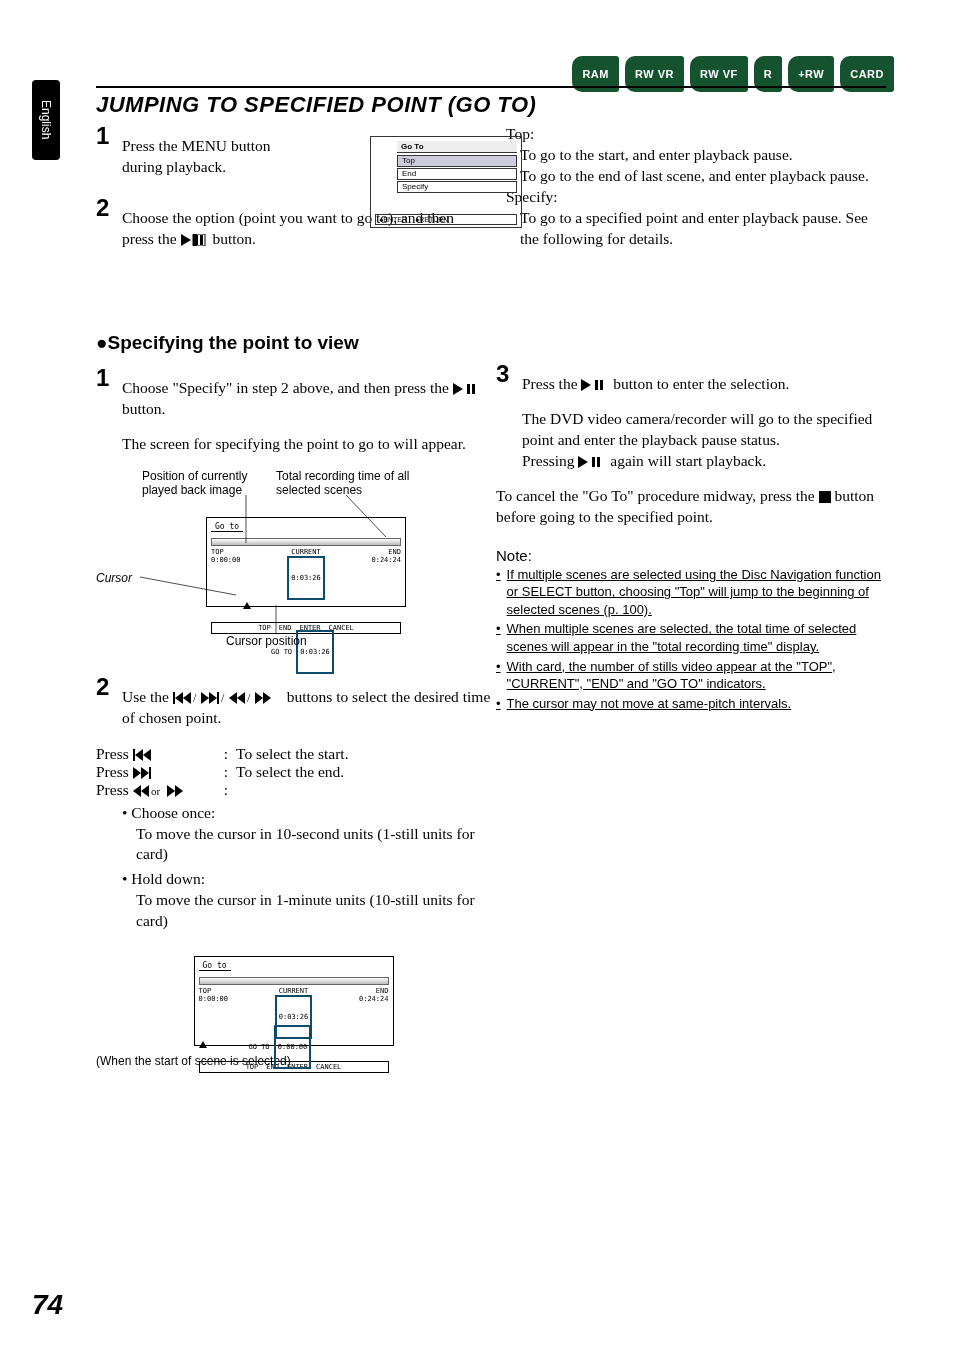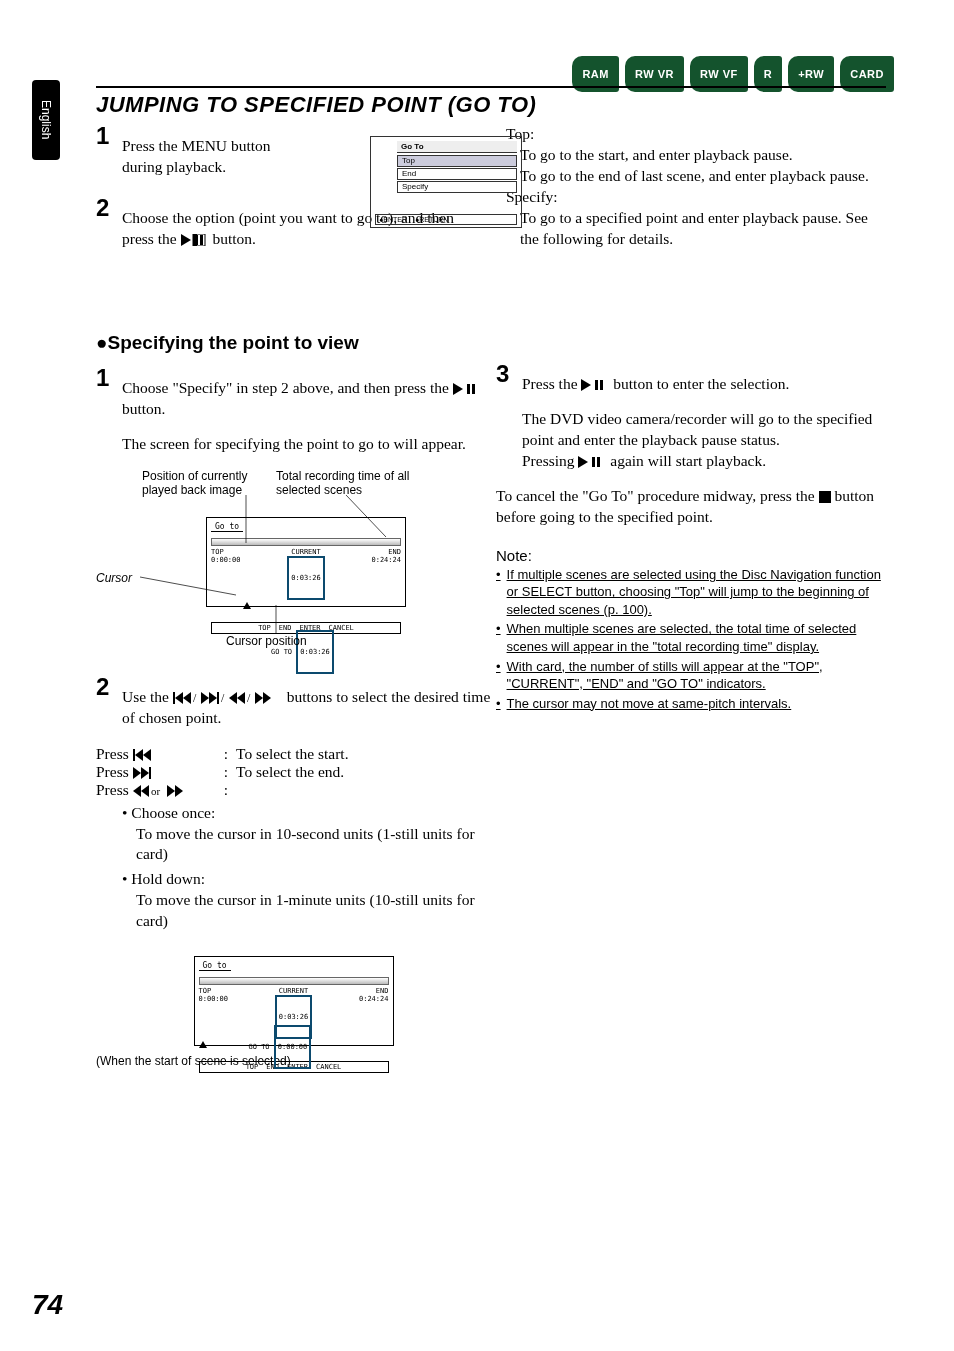--- a/index.html
+++ b/index.html
@@ -489,21 +489,21 @@
 
     <div class="note">
       <div class="note-hd">Note:</div>
       <div class="bullet">
           <span>If multiple scenes are selected using the Disc Navigation function or SELECT button, choosing "Top" will jump to the beginning of selected scenes (p. 100).</span>
         </div>
       <div class="bullet">
           <span>When multiple scenes are selected, the total time of selected scenes will appear in the "total recording time" display.</span>
         </div>
       <div class="bullet">
-          <span>With card, the number of stills will appear at the "TOP", "CURRENT", "END" and "GO TO" indicators.</span>
+          <span>With card, the number of stills video appear at the "TOP", "CURRENT", "END" and "GO TO" indicators.</span>
         </div>
       <div class="bullet">
           <span>The cursor may not move at same-pitch intervals.</span>
         </div>
     </div>
   </div>
 
   <div class="page-num">74</div>
 </div>
 

